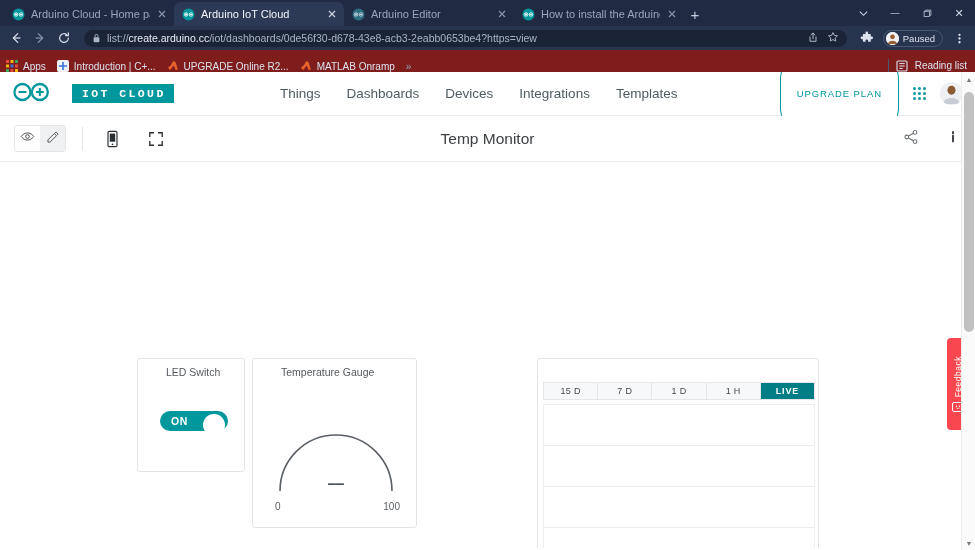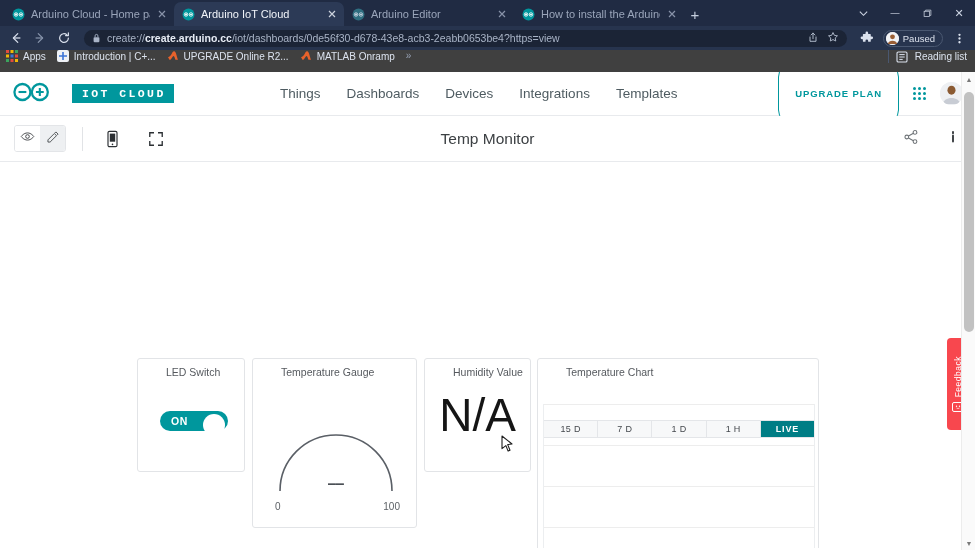--- a/index.html
+++ b/index.html
@@ -55,35 +55,35 @@
   }
   .omnibox {
     flex: 1 1 auto; height: 17px; background: #1b2436; border-radius: 9px;
     display: flex; align-items: center; padding: 0 8px; gap: 6px;
     margin: 0 6px; min-width: 0;
   }
   .omnibox .url {
     font-size: 10.5px; color: #a9b4c7; white-space: nowrap; overflow: hidden;
     flex: 1 1 auto; min-width: 0;
   }
-  .omnibox .url b { color: #e7ecf5; font-weight: 700; }
+  .omnibox .url b { color: #e7ecf5; font-weight: 400; }
   .omni-icons { display: flex; align-items: center; gap: 8px; flex: 0 0 auto; }
   .nav-right { display: flex; align-items: center; gap: 6px; flex: 0 0 auto; }
   .profile-pill {
     display: flex; align-items: center; gap: 4px; height: 17px;
     border: 1px solid #4a5871; border-radius: 9px; padding: 0 7px 0 2px;
   }
   .profile-pill .avatar {
     width: 13px; height: 13px; border-radius: 50%; background: #f0f2f5;
     display: flex; align-items: center; justify-content: center;
   }
   .profile-pill span { font-size: 9.5px; color: #dde3ee; }
 
   .bookmarks {
-    height: 22px; background: #404040; display: flex; align-items: flex-start;
+    height: 22px; background: #7f1d1d; display: flex; align-items: flex-end;
     padding: 0 6px; gap: 11px; position: relative;
   }
   .bm { display: flex; align-items: center; gap: 5px; font-size: 10px; color: #dbe2ee; white-space: nowrap; }
   .bm-ico { width: 12px; height: 12px; flex: 0 0 12px; display:flex; align-items:center; justify-content:center;}
   .bm-dots { font-size: 10px; color: #97a2b6; }
   .bookmarks-right {
     position: absolute; right: 8px; display: flex; align-items: center;
     gap: 7px; font-size: 10px; color: #dbe2ee;
   }
   .bm-sep { width: 1px; height: 13px; background: #4a5871; }
@@ -104,21 +104,21 @@
     position: absolute; left: 280px; display: flex; align-items: center; gap: 26px;
   }
   .appnav-links a {
     font-size: 13.5px; color: #4e5b61; text-decoration: none;
   }
   .appnav-right {
     position: absolute; right: 12px; display: flex; align-items: center; gap: 14px;
   }
   .upgrade-btn {
     border: 1.3px solid #00979d; color: #00979d; background: #fff;
-    border-radius: 14px; font-size: 9.5px; font-weight: 700; letter-spacing: .9px;
+    border-radius: 14px; font-size: 9.5px; font-weight: 400; letter-spacing: .9px;
     padding: 24px 16px;
   }
   .grid-ico {
     display: grid; grid-template-columns: repeat(3, 3px); gap: 2px;
   }
   .grid-ico i { width: 3px; height: 3px; background: #00979d; border-radius: 50%; display: block; }
   .user-avatar {
     width: 23px; height: 23px; border-radius: 50%; background: #eef0f3;
     display: flex; align-items: center; justify-content: center; overflow: hidden;
   }
@@ -189,21 +189,21 @@
   .hum-val {
     position: absolute; left: 0; right: 0; top: 28px; text-align: center;
     font-size: 46px; color: #151515; font-weight: 400; line-height: 56px;
   }
   .cursor-ptr { position: absolute; left: 76px; top: 76px; }
 
   
   #w-chart { left: 537px; top: 196px; width: 282px; height: 256px; }
   .range-tabs {
     position: absolute; left: 5px; top: 23px; width: 272px; height: 18px;
-    display: flex; border: 1px solid #e4e6e9; margin-top: 38px;
+    display: flex; border: 1px solid #e4e6e9;
   }
   .range-tabs div {
     flex: 1 1 0; display: flex; align-items: center; justify-content: center;
     font-size: 9px; color: #44484d; background: #f7f8f9;
     border-right: 1px solid #e4e6e9; letter-spacing: .3px;
   }
   .range-tabs div:last-child { border-right: none; }
   .range-tabs div.on {
     background: #007d85; color: #ffffff; font-weight: 700; letter-spacing: .8px;
   }
@@ -359,21 +359,21 @@
         </svg>
     </span>
 
     <div class="omnibox">
       <span style="flex:0 0 auto;display:flex">
         <svg width="9" height="10" viewBox="0 0 10 12">
             <rect x="1.5" y="5" width="7" height="6" rx="1" fill="#a9b4c7"></rect>
             <path d="M3.3 5V3.4a1.7 1.7 0 0 1 3.4 0V5" stroke="#a9b4c7" stroke-width="1.1" fill="none"></path>
           </svg>
       </span>
-      <span class="url"><span>create://</span><b>create.arduino.cc</b><span>/iot/dashboards/0de56f30-d678-43e8-acb3-2eabb0653be4?https=view</span></span>
+      <span class="url"><span>list://</span><b>create.arduino.cc</b><span>/iot/dashboards/0de56f30-d678-43e8-acb3-2eabb0653be4?https=view</span></span>
       <span class="omni-icons">
         <span>
           <svg width="12" height="12" viewBox="0 0 14 14">
               <path d="M3.5 6.5v5.5h7V6.5" stroke="#b6c0d0" stroke-width="1.1" fill="none"></path>
               <path d="M7 9V2.5M4.8 4.6L7 2.4l2.2 2.2" stroke="#b6c0d0" stroke-width="1.1" fill="none" stroke-linecap="round"></path>
             </svg>
         </span>
         <span>
           <svg width="12" height="12" viewBox="0 0 14 14">
               <path d="M7 1.8l1.6 3.3 3.6.5-2.6 2.5.6 3.6L7 10l-3.2 1.7.6-3.6L1.8 5.6l3.6-.5z" stroke="#b6c0d0" stroke-width="1.05" fill="none"></path>
@@ -577,32 +577,22 @@
         <div class="gauge-wrap">
           <svg width="165" height="120" viewBox="0 0 165 120">
             <path d="M27 108 A 56 56 0 0 1 139 108" stroke="#5a5f66" stroke-width="1.6" fill="none"></path>
           </svg>
           <div class="gauge-dash">––</div>
           <div class="gauge-min">0</div>
           <div class="gauge-max">100</div>
         </div>
       </div>
 
-      <div class="widget" id="w-hum">
-        <div class="widget-title">Humidity Value</div>
-        <div class="hum-val">N/A</div>
-        <span class="cursor-ptr">
-          <svg width="13" height="17" viewBox="0 0 13 17">
-              <path d="M1 1l10 8-4.3.6L9 15.2l-1.9.9-2.2-5.5L1 13.6z" fill="#ffffff" stroke="#1d1d1d" stroke-width="1.1" stroke-linejoin="round"></path>
-            </svg>
-        </span>
-      </div>
 
       <div class="widget" id="w-chart">
-        <div class="widget-title">Temperature Chart</div>
         <div class="range-tabs">
           <div>15 D</div>
           <div>7 D</div>
           <div>1 D</div>
           <div>1 H</div>
           <div class="on">LIVE</div>
         </div>
         <div class="chart-body">
           <div class="gl" style="top:0px"></div>
           <div class="gl" style="top:41px"></div>

